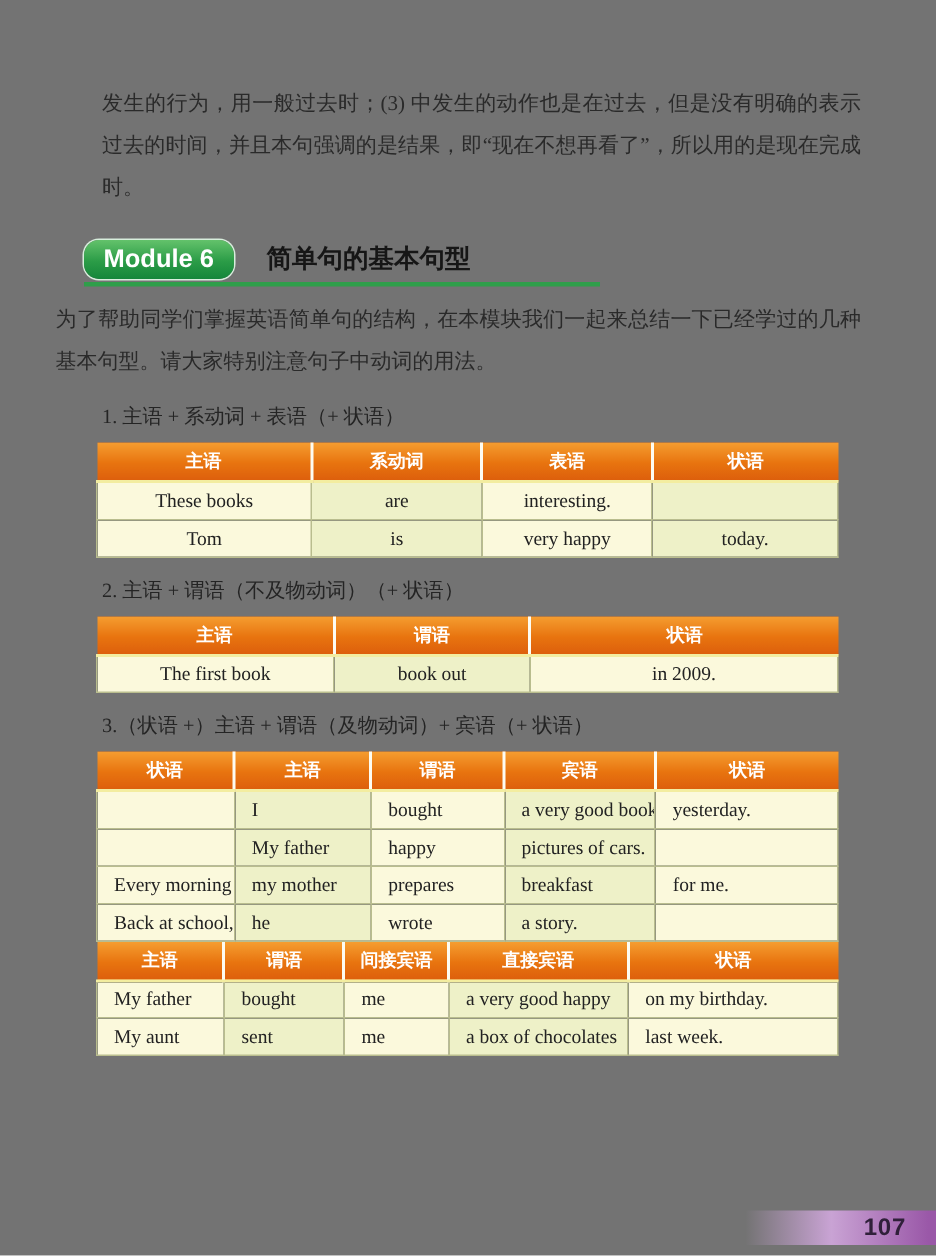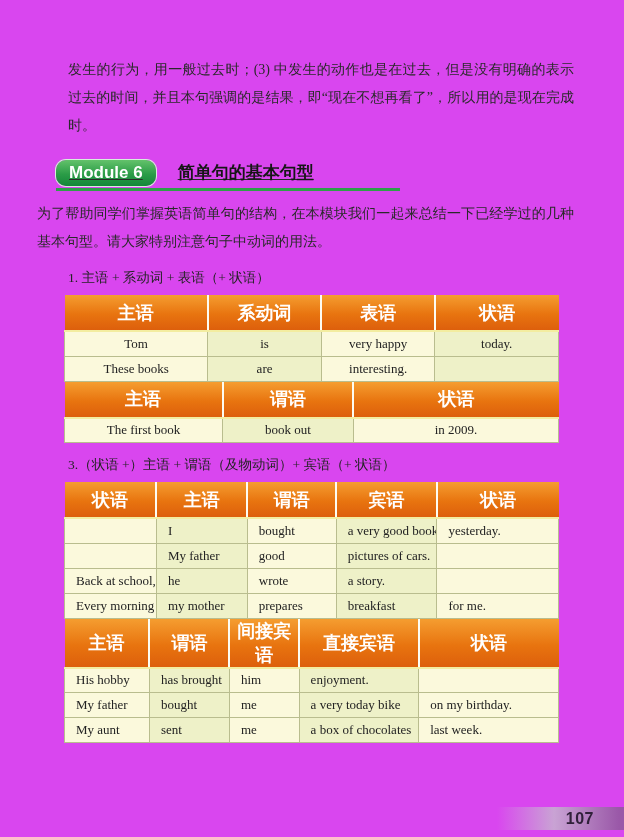--- a/index.html
+++ b/index.html
@@ -2,40 +2,39 @@
 <html><head>
 <meta charset="utf-8">
 <style>
   * { margin: 0; padding: 0; box-sizing: border-box; }
   html, body { background: #ffffff; }
   .page {
     position: relative;
     width: 624px;
     height: 837px;
     margin: 0 auto;
-    background: #d946ef;
+    background: #737373;
     font-family: "Liberation Serif", serif;
     color: var(--text, #2a2a2a);
     overflow: hidden;
   }
   .intro {
     padding: 56px 50px 0 68px;
     font-size: 14px;
     line-height: 28px;
     text-align: justify;
   }
   .module-header {
     display: flex;
     align-items: flex-end;
     gap: 22px;
     margin: 9px 0 0 56px;
     width: 344px;
     border-bottom: 3px solid var(--module-green, #2f9e4a);
     padding-bottom: 2px;
-    text-decoration: underline;
   }
   .module-badge {
     display: inline-block;
     background: linear-gradient(180deg, #63c26b 0%, #2b9c47 55%, #14863a 100%);
     color: #ffffff;
     font-family: "Liberation Sans", sans-serif;
     font-weight: bold;
     font-size: 17px;
     line-height: 21px;
     padding: 2px 13px 3px 13px;
@@ -67,22 +66,22 @@
     width: 495px;
     margin-left: 64px;
     border-collapse: collapse;
     table-layout: fixed;
   }
   .pattern-table th {
     background: linear-gradient(180deg, #f59d30 0%, var(--table-header-orange, #e8740f) 55%, #dd5f0c 100%);
     color: #ffffff;
     font-family: "Liberation Sans", sans-serif;
     font-weight: bold;
-    font-size: 18px;
-    height: 36px;
+    font-size: 12px;
+    height: 26px;
     border-right: 2px solid #fdfcf2;
     border-bottom: 2px solid #f3eda0;
     text-align: center;
   }
   .pattern-table th:last-child { border-right: none; }
   .pattern-table td {
     height: 25px;
     background: var(--table-cell-yellow, #fbf9dc);
     border: 1px solid var(--table-border, #b9bd8e);
     font-size: 13px;
@@ -97,21 +96,21 @@
   .page-number-bar {
     position: absolute;
     right: 0;
     bottom: 7px;
     width: 127px;
     height: 23px;
     background: linear-gradient(90deg, rgba(201,163,212,0) 0%, #c9a3d4 45%, var(--page-bar-purple, #9a58a8) 96%);
     display: flex;
     align-items: center;
     justify-content: flex-end;
-    padding-right: 30px;
+    padding-right: 20px;
   }
   .page-number {
     font-family: "Liberation Sans", sans-serif;
     font-weight: bold;
     font-size: 16px;
     color: #30203a;
     letter-spacing: 0.5px;
   }
 </style>
 </head>
@@ -141,35 +140,36 @@
           <thead>
             <tr>
               <th>主语</th>
               <th>系动词</th>
               <th>表语</th>
               <th>状语</th>
             </tr>
           </thead>
           <tbody>
             <tr>
+              <td>These books</td>
+              <td>are</td>
+              <td>interesting.</td>
+              <td></td>
+            </tr>
+            <tr>
               <td>Tom</td>
               <td>is</td>
               <td>very happy</td>
               <td>today.</td>
             </tr>
-            <tr>
-              <td>These books</td>
-              <td>are</td>
-              <td>interesting.</td>
-              <td></td>
-            </tr>
-          </tbody>
-        </table>
-      </section>
-      <section>
+          </tbody>
+        </table>
+      </section>
+      <section>
+        <div class="section-heading">2. 主语 + 谓语（不及物动词）（+ 状语）</div>
         <table class="pattern-table align-center">
           <colgroup>
             <col style="width: 32%;">
             <col style="width: 26.5%;">
             <col style="width: 41.5%;">
           </colgroup>
           <thead>
             <tr>
               <th>主语</th>
               <th>谓语</th>
@@ -208,38 +208,38 @@
             <tr>
               <td></td>
               <td>I</td>
               <td>bought</td>
               <td>a very good book</td>
               <td>yesterday.</td>
             </tr>
             <tr>
               <td></td>
               <td>My father</td>
-              <td>good</td>
+              <td>happy</td>
               <td>pictures of cars.</td>
-              <td></td>
-            </tr>
-            <tr>
-              <td>Back at school,</td>
-              <td>he</td>
-              <td>wrote</td>
-              <td>a story.</td>
               <td></td>
             </tr>
             <tr>
               <td>Every morning</td>
               <td>my mother</td>
               <td>prepares</td>
               <td>breakfast</td>
               <td>for me.</td>
             </tr>
+            <tr>
+              <td>Back at school,</td>
+              <td>he</td>
+              <td>wrote</td>
+              <td>a story.</td>
+              <td></td>
+            </tr>
           </tbody>
         </table>
       </section>
       <section>
         <table class="pattern-table align-left">
           <colgroup>
             <col style="width: 17.2%;">
             <col style="width: 16.2%;">
             <col style="width: 14.1%;">
             <col style="width: 24.2%;">
@@ -249,31 +249,24 @@
             <tr>
               <th>主语</th>
               <th>谓语</th>
               <th>间接宾语</th>
               <th>直接宾语</th>
               <th>状语</th>
             </tr>
           </thead>
           <tbody>
             <tr>
-              <td>His hobby</td>
-              <td>has brought</td>
-              <td>him</td>
-              <td>enjoyment.</td>
-              <td></td>
-            </tr>
-            <tr>
               <td>My father</td>
               <td>bought</td>
               <td>me</td>
-              <td>a very today bike</td>
+              <td>a very good happy</td>
               <td>on my birthday.</td>
             </tr>
             <tr>
               <td>My aunt</td>
               <td>sent</td>
               <td>me</td>
               <td>a box of chocolates</td>
               <td>last week.</td>
             </tr>
           </tbody>

